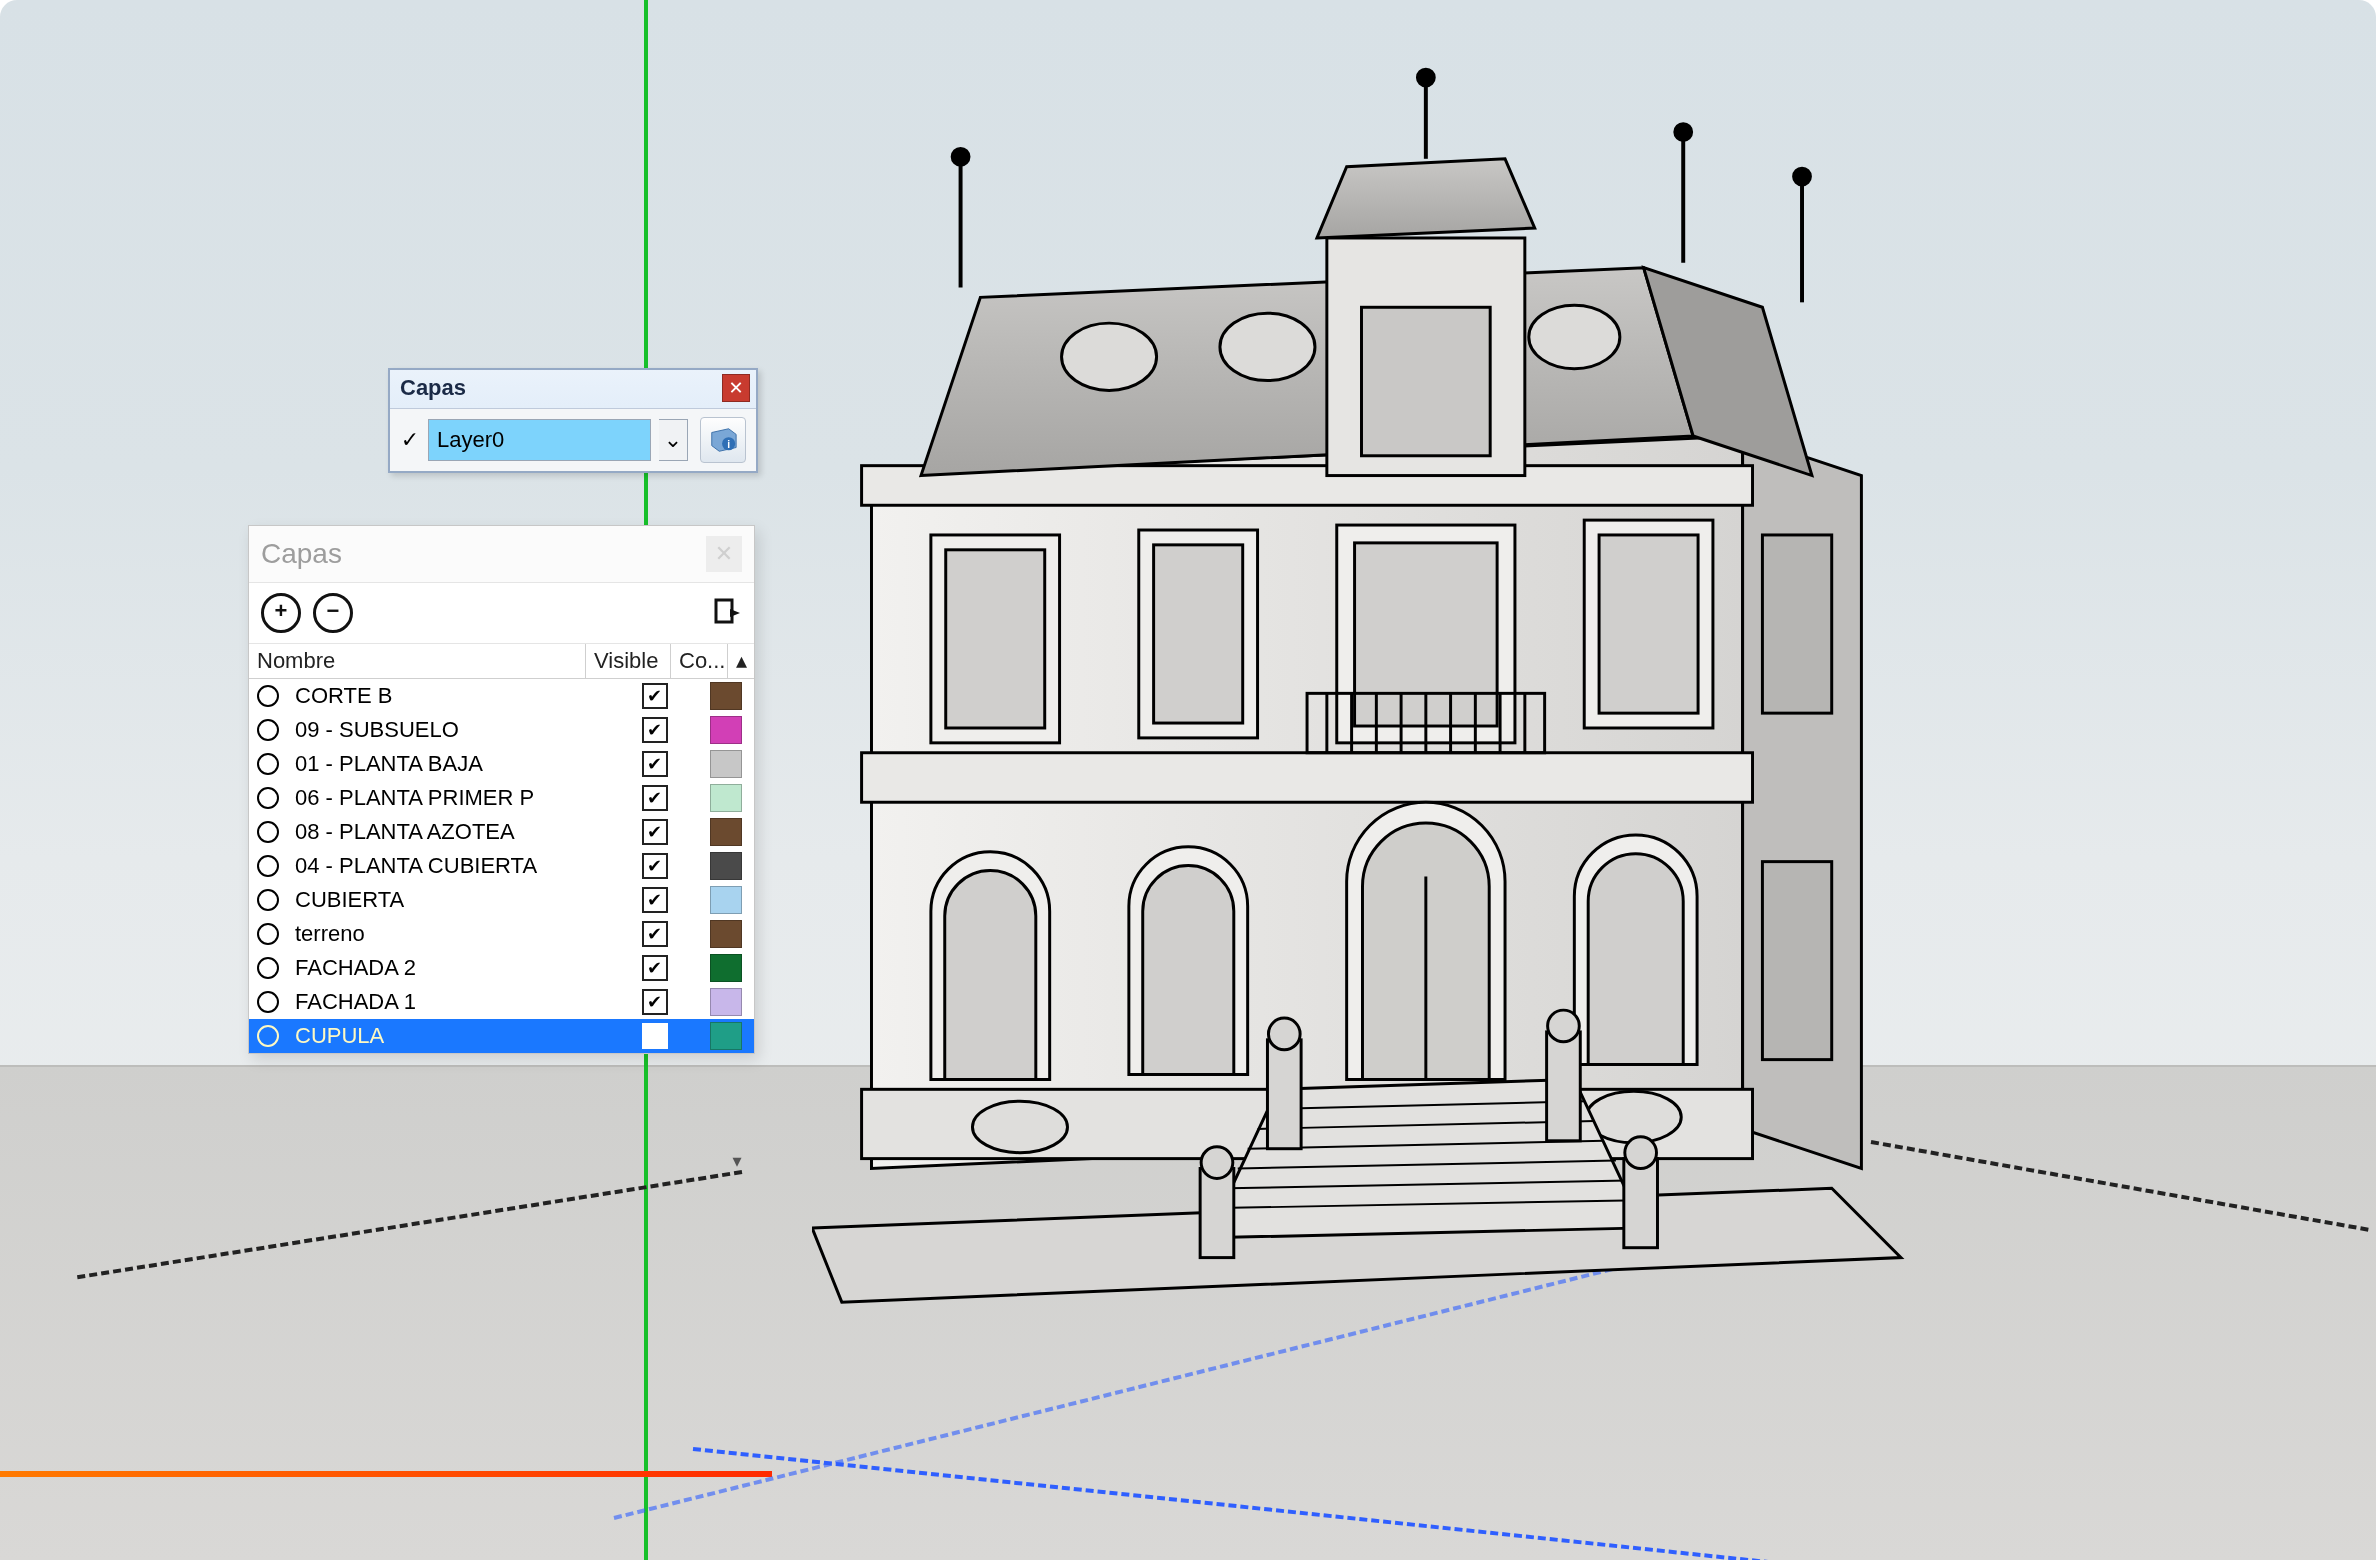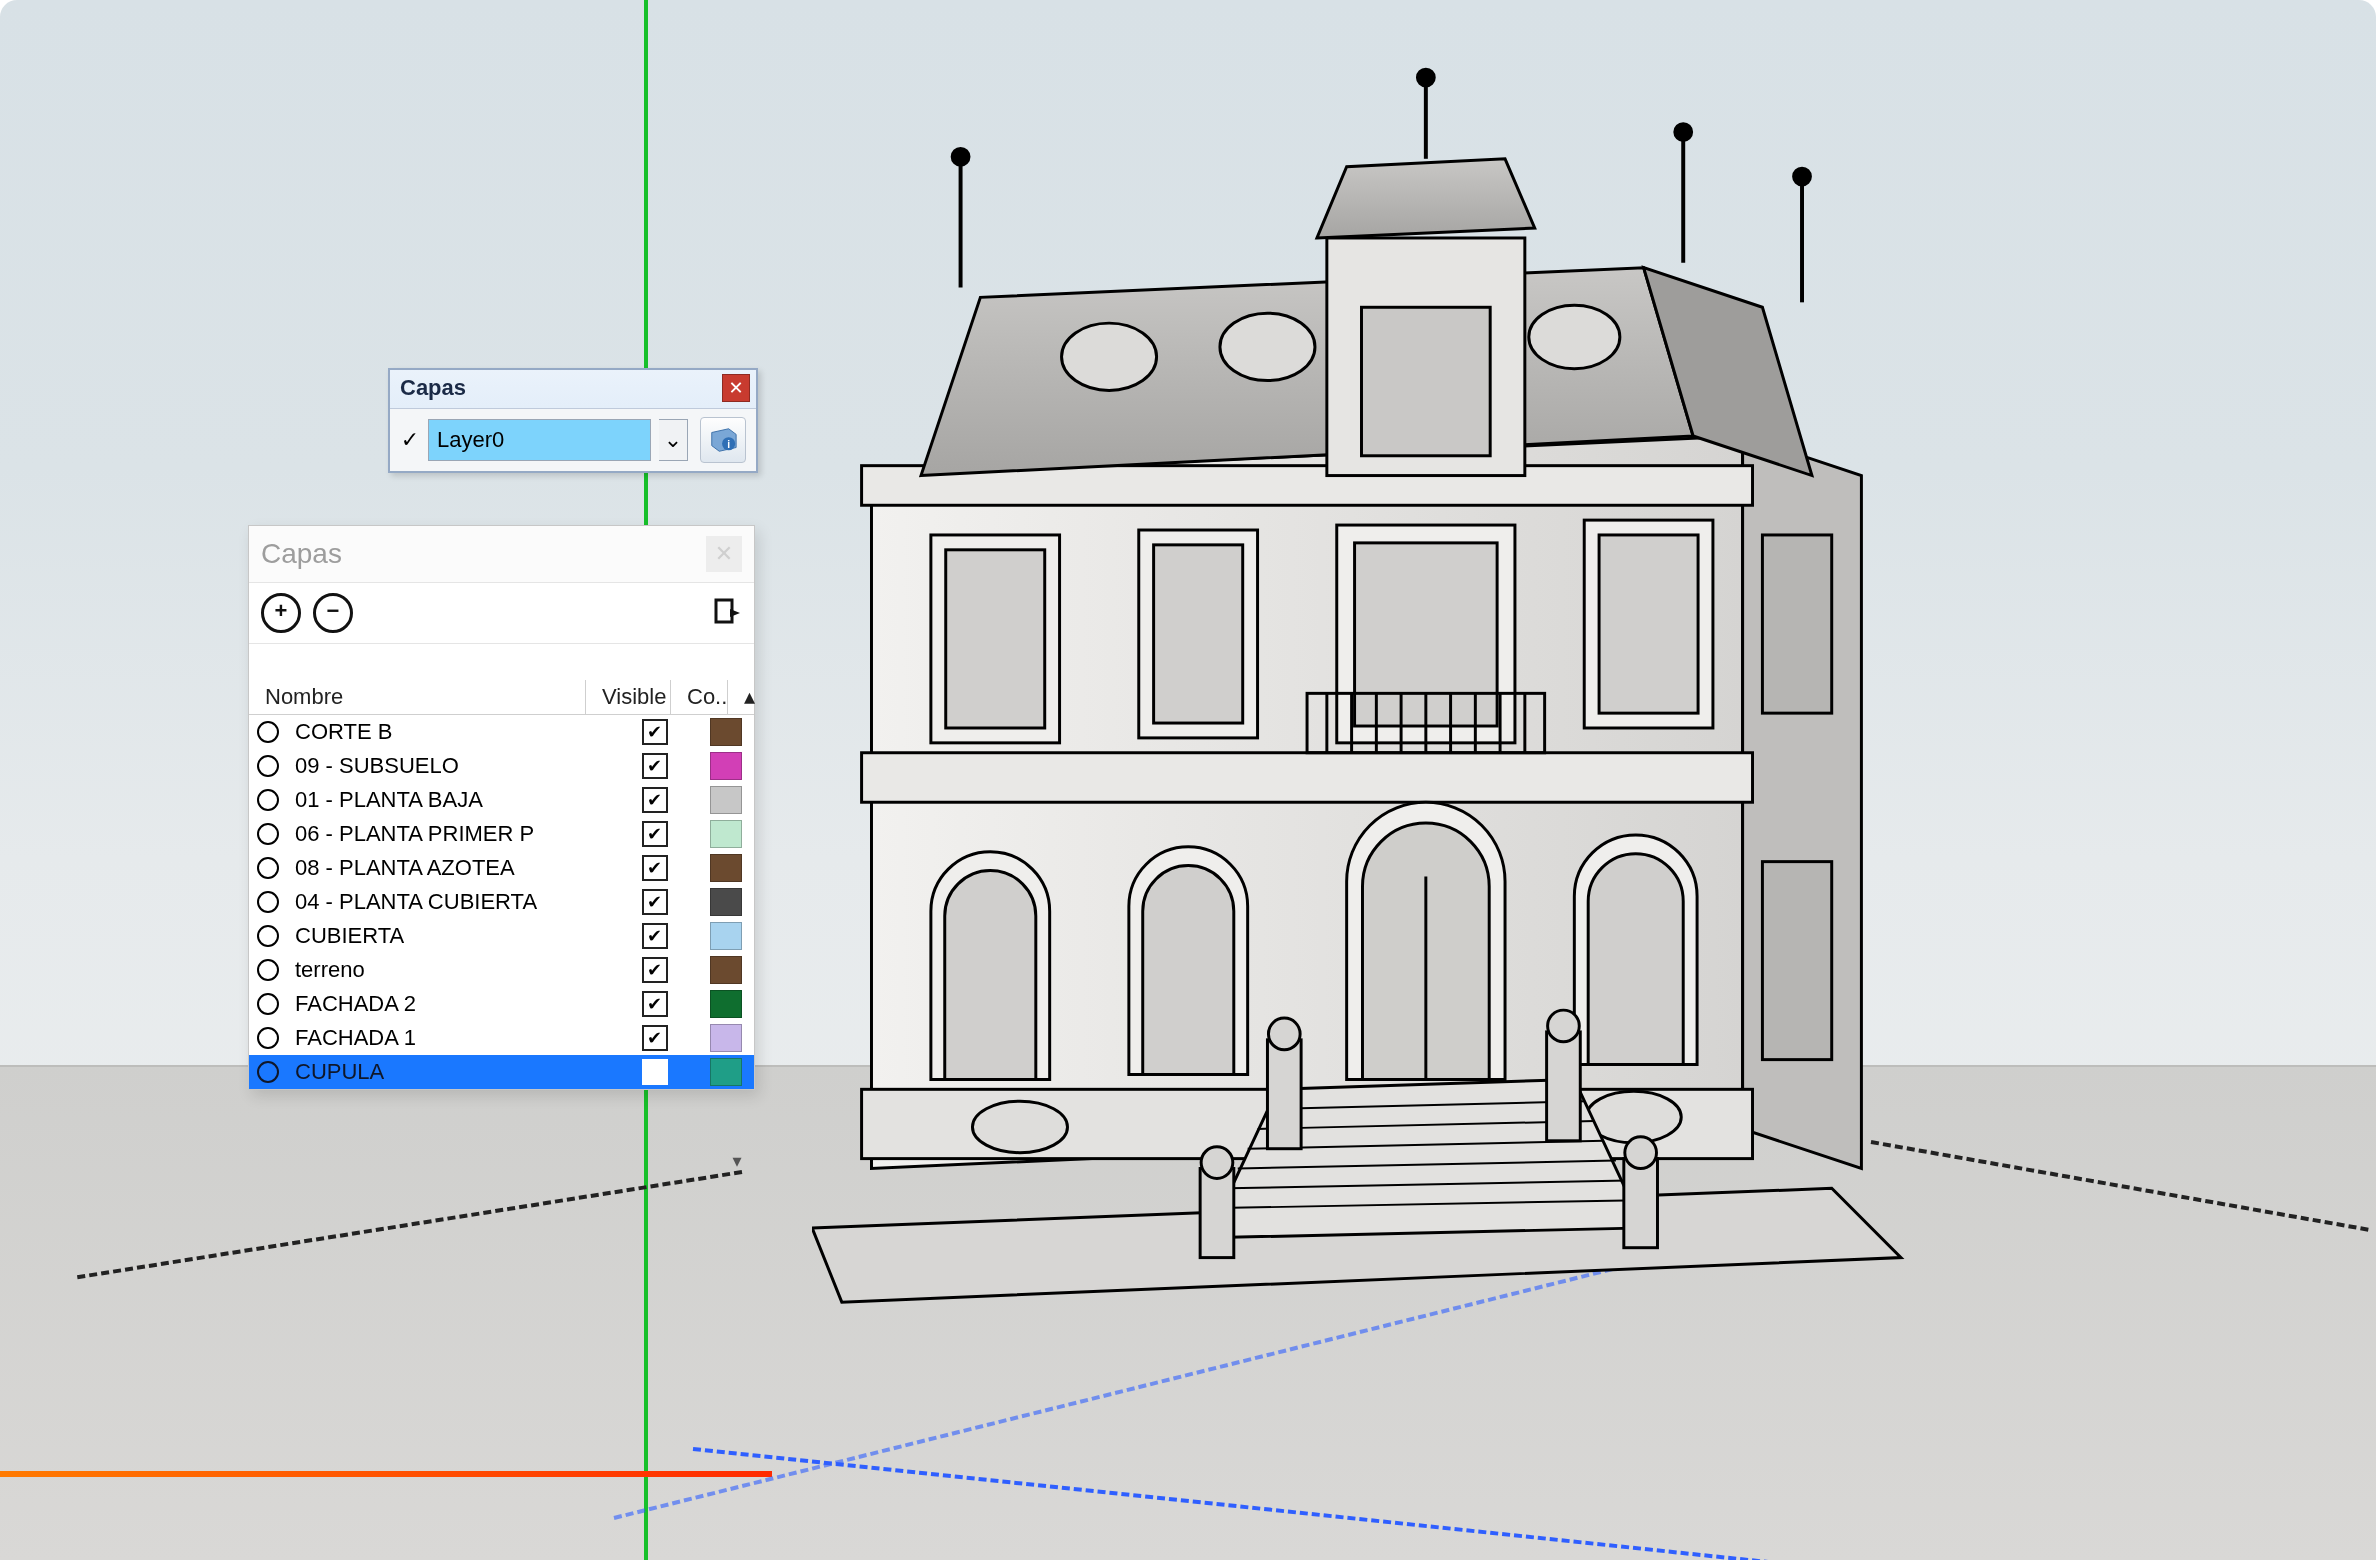--- a/index.html
+++ b/index.html
@@ -32,25 +32,25 @@
   
   .panel{position:absolute;left:248px;top:525px;width:505px;background:#fff;border:1px solid #c7c7c7;box-shadow:4px 6px 14px rgba(0,0,0,.12);}
   .panel-head{display:flex;align-items:center;padding:10px 12px;border-bottom:1px solid #e5e5e5;background:#fbfbfb;}
   .panel-title{color:#9d9d9d;font-size:28px;}
   .panel-close{margin-left:auto;width:36px;height:36px;background:#ededed;color:#cfcfcf;display:flex;align-items:center;justify-content:center;}
   .panel-tools{display:flex;align-items:center;padding:10px 12px;border-bottom:1px solid #e5e5e5;}
   .circ-btn{width:34px;height:34px;border:3px solid #111;border-radius:50%;display:flex;align-items:center;justify-content:center;font-weight:bold;margin-right:12px;color:#111;}
   .circ-btn span{position:relative;top:-2px;}
   .details-btn{margin-left:auto;width:30px;height:34px;display:flex;align-items:center;justify-content:center;}
   .cols{display:grid;grid-template-columns:1fr 85px 57px 26px;border-bottom:1px solid #cfcfcf;font-size:22px;}
-  .cols div{padding:4px 16px;border-right:1px solid #cfcfcf;color:#222;white-space:nowrap;overflow:hidden;margin-top:36px;}
+  .cols div{padding:4px 8px;border-right:1px solid #cfcfcf;color:#222;white-space:nowrap;overflow:hidden;}
   .cols div:last-child{border-right:none;text-align:center;}
   .rows{max-height:396px;overflow:hidden;}
   .row{display:grid;grid-template-columns:1fr 85px 57px;align-items:center;font-size:22px;height:34px;}
-  .row.sel{background:#1a78ff;color:#0f172a;}
+  .row.sel{background:#1a78ff;color:#fef9c3;}
   .row .nm{display:flex;align-items:center;gap:16px;padding:0 8px;white-space:nowrap;overflow:hidden;}
   .radio{width:18px;height:18px;border:2px solid currentColor;border-radius:50%;flex:none;}
   .vis{display:flex;align-items:center;justify-content:center;}
   .chk{width:22px;height:22px;border:2px solid #222;background:#fff;display:flex;align-items:center;justify-content:center;font-size:18px;line-height:1;}
   .row.sel .chk{border-color:#fff;}
   .sw{width:30px;height:26px;margin:0 auto;border:1px solid rgba(0,0,0,.25);}
   .scroll-ctl{position:absolute;right:4px;width:26px;display:flex;flex-direction:column;align-items:center;justify-content:space-between;color:#555;}
   .scroll-ctl .tri{font-size:18px;}
 </style>
 </head>

